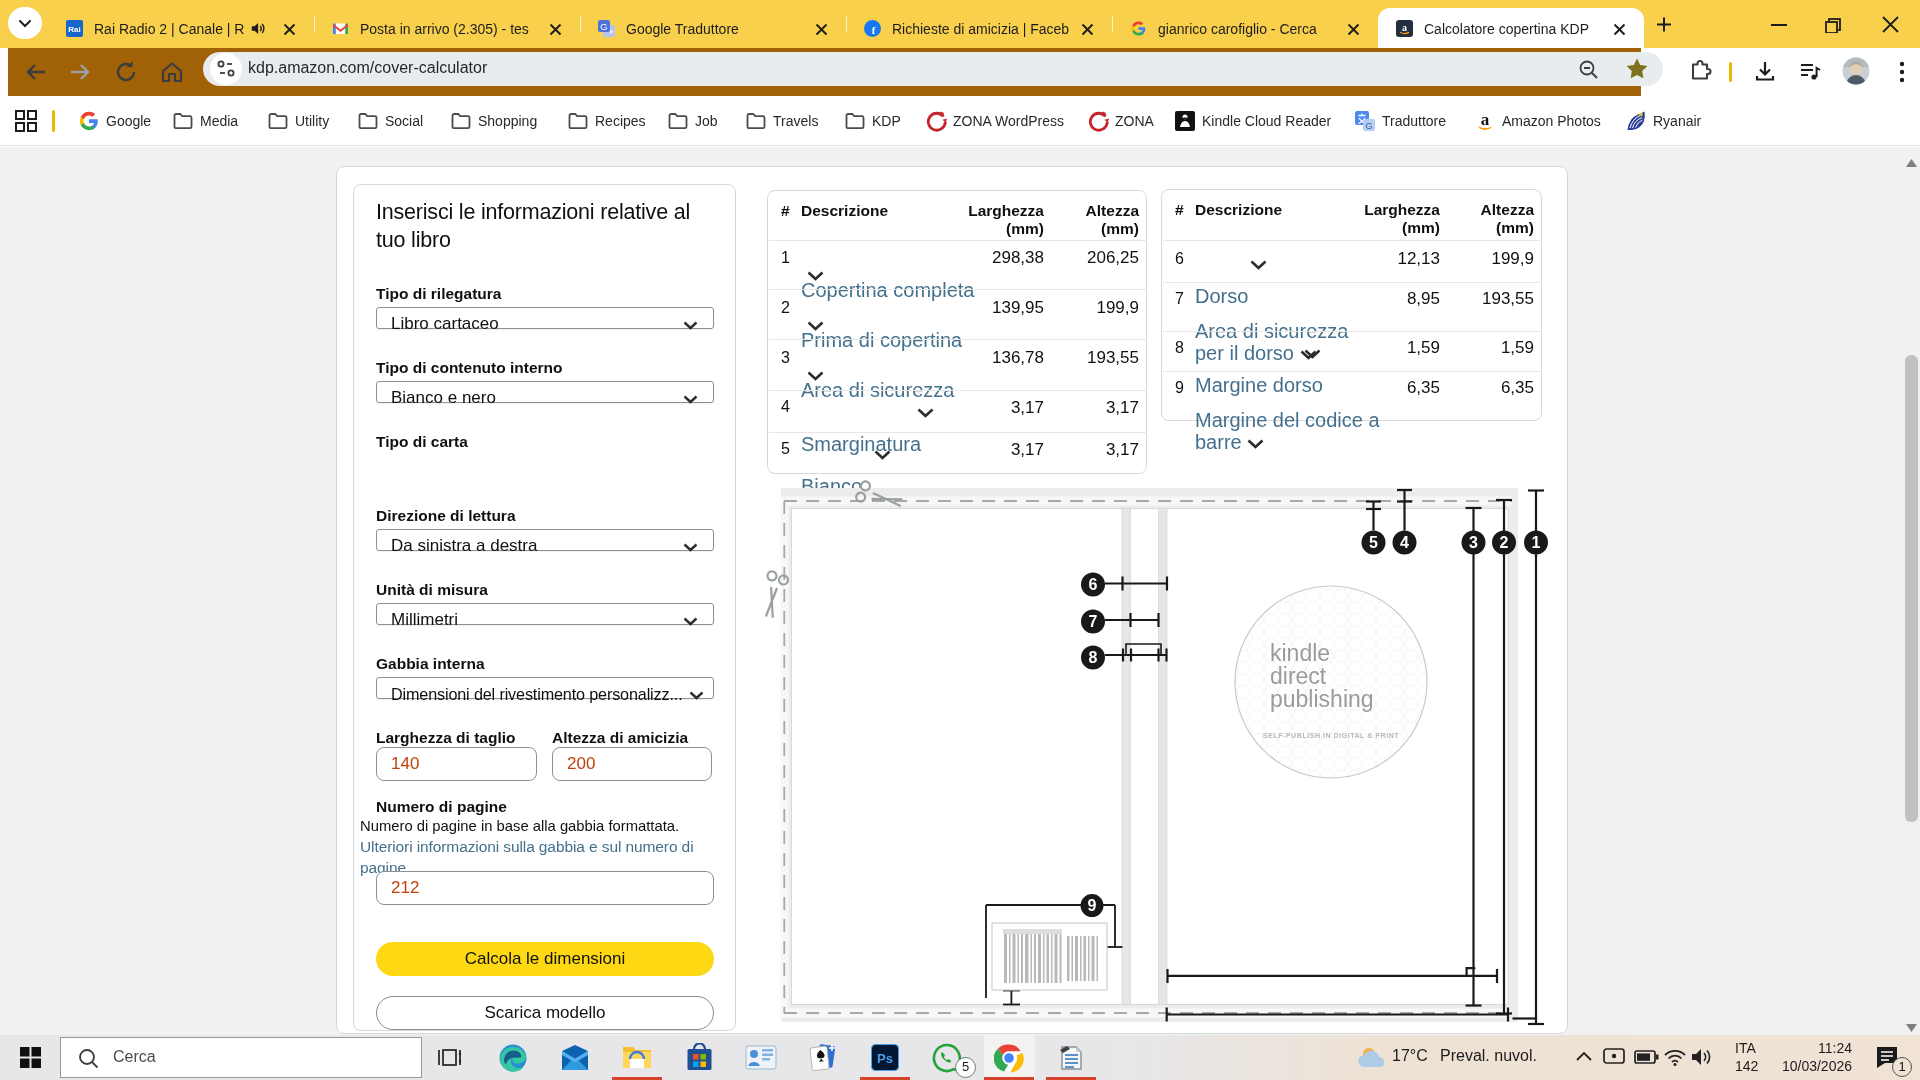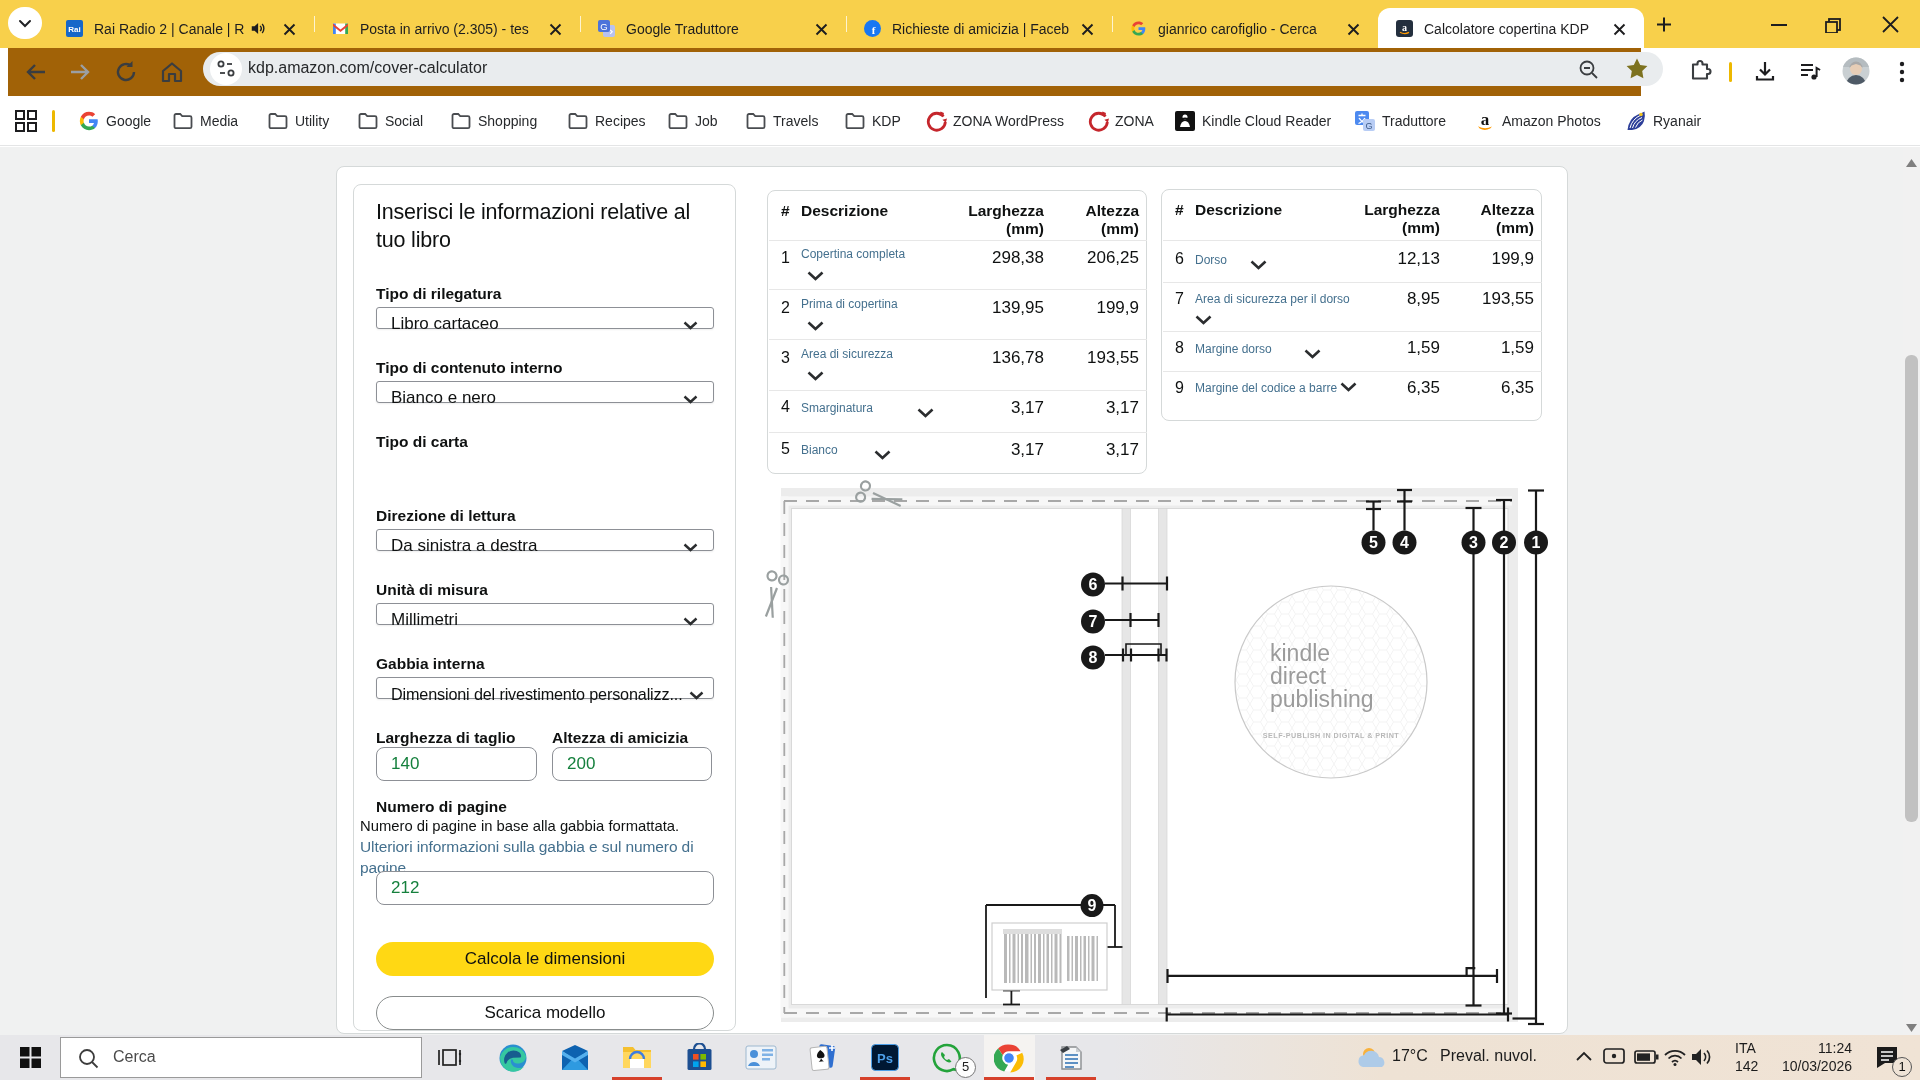--- a/index.html
+++ b/index.html
@@ -23,30 +23,30 @@
 .bm { position:absolute; top:14px; height:22px; font-size:14px; color:#27292c; white-space:nowrap; }
 .bm span { position:absolute; left:28px; top:3px; }
 
 #page { position:absolute; left:0; top:147px; width:1920px; height:888px; background:#f0f1f1; }
 #panel { position:absolute; left:336px; top:19px; width:1232px; height:868px; background:#fff; border:1px solid #d5d9d9; border-radius:8px; }
 #card { position:absolute; left:353px; top:37px; width:383px; height:847px; background:#fff; border:1px solid #d5d9d9; border-radius:8px; }
 #cardtitle { position:absolute; left:22px; top:10px; width:346px; font-size:21.5px; letter-spacing:-0.2px; line-height:28px; font-weight:normal; color:#0f1111; }
 .flabel { position:absolute; left:22px; font-size:15.5px; font-weight:bold; color:#0f1111; }
 .fselect { position:absolute; left:22px; width:338px; height:22px; background:#fff; border:1px solid #8d9096; border-radius:3px; font-size:17px; color:#0f1111; line-height:32px; padding-left:14px; box-shadow:0 1px 2px rgba(15,17,17,.07); }
 .chev { position:absolute; right:15px; top:13px; }
-.finput { position:absolute; height:34px; background:#fff; border:1px solid #8d9096; border-radius:8px; font-size:17px; color:#15803d; line-height:32px; padding-left:14px; }
+.finput { position:absolute; height:34px; background:#fff; border:1px solid #8d9096; border-radius:8px; font-size:17px; color:#c2410c; line-height:32px; padding-left:14px; }
 .desc { position:absolute; left:6px; font-size:15.5px; color:#0f1111; }
 .alink { color:#44708e; }
 .bigbtn { position:absolute; left:22px; width:338px; height:34px; border-radius:17px; font-size:17px; color:#0f1111; text-align:center; line-height:33px; }
 
 .tbl { position:absolute; background:#fff; border:1px solid #d5d9d9; border-radius:8px; }
 .tbl .hd { position:absolute; font-weight:bold; font-size:15.5px; color:#0f1111; }
 .tbl .sep { position:absolute; left:1px; height:1px; background:#e7e7e7; }
 .num { position:absolute; font-size:16px; color:#0f1111; }
-.lnk { position:absolute; font-size:12px; color:#44708e; }
+.lnk { position:absolute; font-size:20px; color:#44708e;margin-top:32px; }
 .val { position:absolute; font-size:17px; color:#0f1111; text-align:right; }
 
 #sbar { position:absolute; left:1903px; top:0; width:17px; height:888px; background:#f1f1f1; }
 #sthumb { position:absolute; left:2px; top:208px; width:13px; height:467px; background:#c1c1c1; border-radius:6px; }
 
 #taskbar { position:absolute; left:0; top:1035px; width:1920px; height:45px; background:linear-gradient(90deg,#e7e7ea 0%,#e7e7ea 58%,#eee2d4 72%,#f0e3d5 100%); }
 #searchbox { position:absolute; left:60px; top:2px; width:362px; height:41px; background:#fff; border:1px solid #9a9a9a; }
 .tseg { position:absolute; font-size:15px; color:#1c1c1c; }
 .redline { position:absolute; top:42px; height:3px; width:50px; background:#d6412b; }
 </style>

